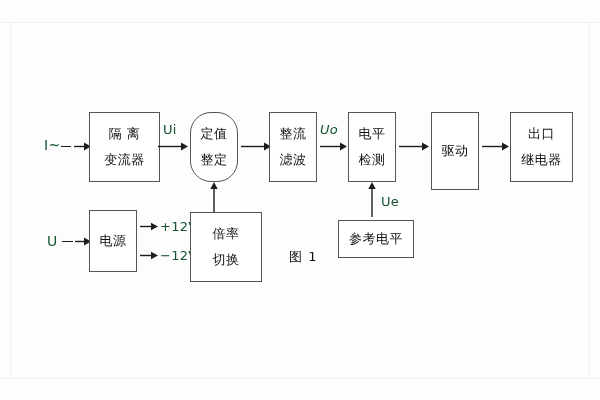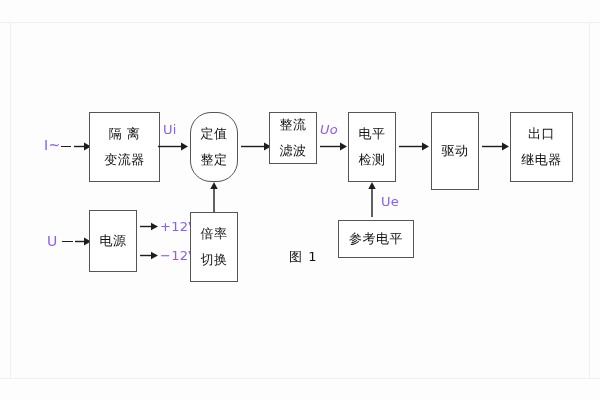--- a/index.html
+++ b/index.html
@@ -42,21 +42,21 @@
     color: #111111;
     font-size: 13px;
     line-height: 1.55;
     letter-spacing: 0.5px;
     text-align: center;
   }
   .block .line-2 { margin-top: 6px; }
 
   .label {
     position: absolute;
-    color: #8b5cf6;
+    color: #14532d;
     font-size: 13px;
     white-space: nowrap;
     letter-spacing: 0.3px;
   }
   .caption {
     position: absolute;
     color: #111111;
     font-size: 13px;
     white-space: nowrap;
     letter-spacing: 1px;
@@ -110,21 +110,21 @@
   <div class="block" style="left:190px; top:112px; width:48px; height:70px;border-radius:21px;">
     <div>定值</div>
     <div class="line-2">整定</div>
   </div>
 
   <svg class="conn" style="left:241px; top:139px; width:31px; height:16px;">
     <line x1="0" y1="7.5" x2="24" y2="7.5"></line>
     <polygon points="23,3.5 30,7.5 23,11.5"></polygon>
   </svg>
 
-  <div class="block" style="left:269px; top:112px; width:48px; height:52px;">
+  <div class="block" style="left:269px; top:112px; width:48px; height:70px;">
     <div>整流</div>
     <div class="line-2">滤波</div>
   </div>
 
   <div class="label" style="left:320px; top:122px;font-style:italic;">Uo</div>
 
   <svg class="conn" style="left:320px; top:139px; width:28px; height:16px;">
     <line x1="0" y1="7.5" x2="21" y2="7.5"></line>
     <polygon points="20,3.5 27,7.5 20,11.5"></polygon>
   </svg>
@@ -169,21 +169,21 @@
     <polygon points="11,2.8 18,6.5 11,10.2"></polygon>
   </svg>
   <div class="label" style="left:160px; top:219px;">+12V</div>
 
   <svg class="conn" style="left:140px; top:249px; width:19px; height:14px;">
     <line x1="0" y1="6.5" x2="12" y2="6.5"></line>
     <polygon points="11,2.8 18,6.5 11,10.2"></polygon>
   </svg>
   <div class="label" style="left:160px; top:248px;">−12V</div>
 
-  <div class="block" style="left:190px; top:212px; width:48px; height:70px;">
+  <div class="block" style="left:190px; top:212px; width:72px; height:70px;">
     <div>倍率</div>
     <div class="line-2">切换</div>
   </div>
 
   <svg class="conn" style="left:206px; top:182px; width:16px; height:31px;">
     <line x1="8" y1="30" x2="8" y2="6"></line>
     <polygon points="4.3,7 8,0 11.7,7"></polygon>
   </svg>
 
   <div class="label" style="left:381px; top:194px;">Ue</div>

